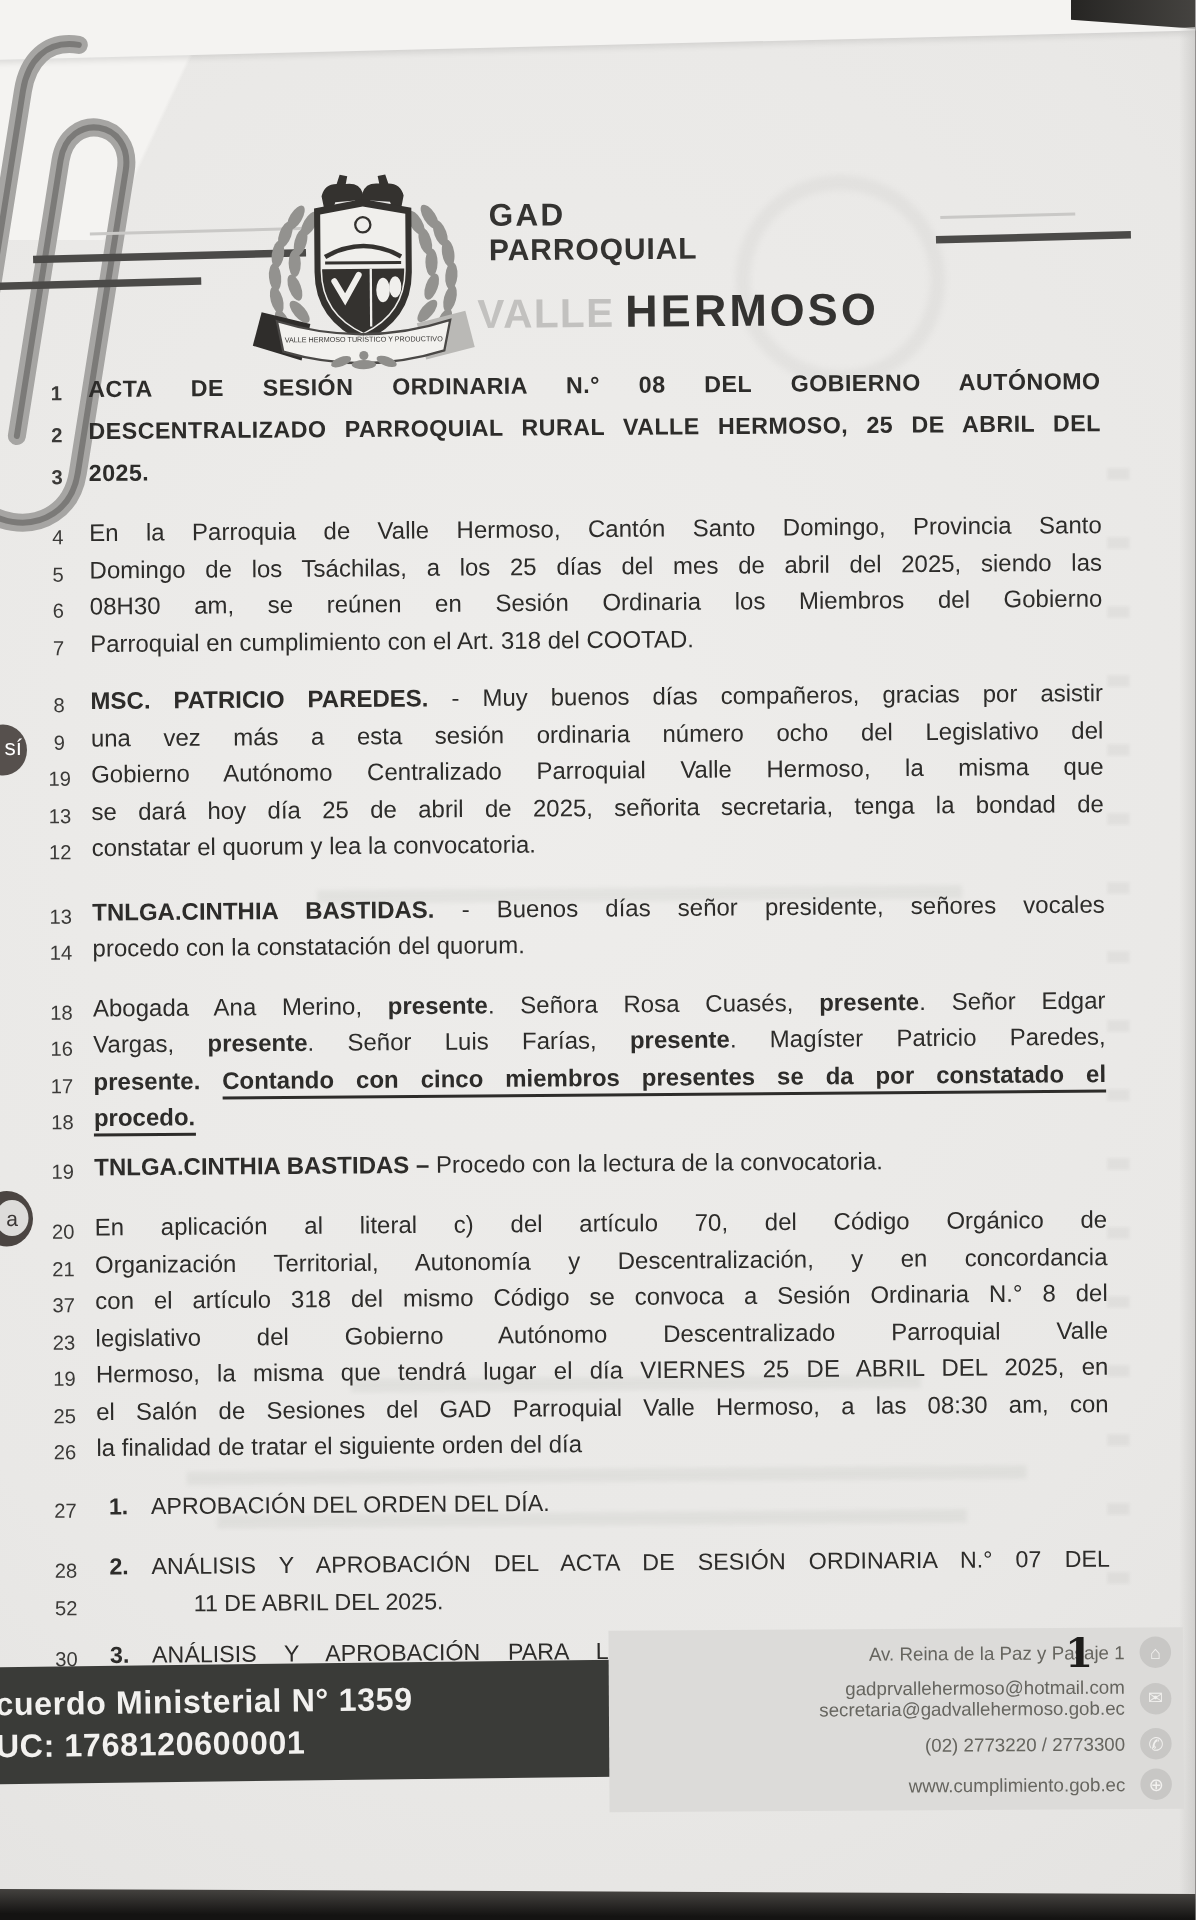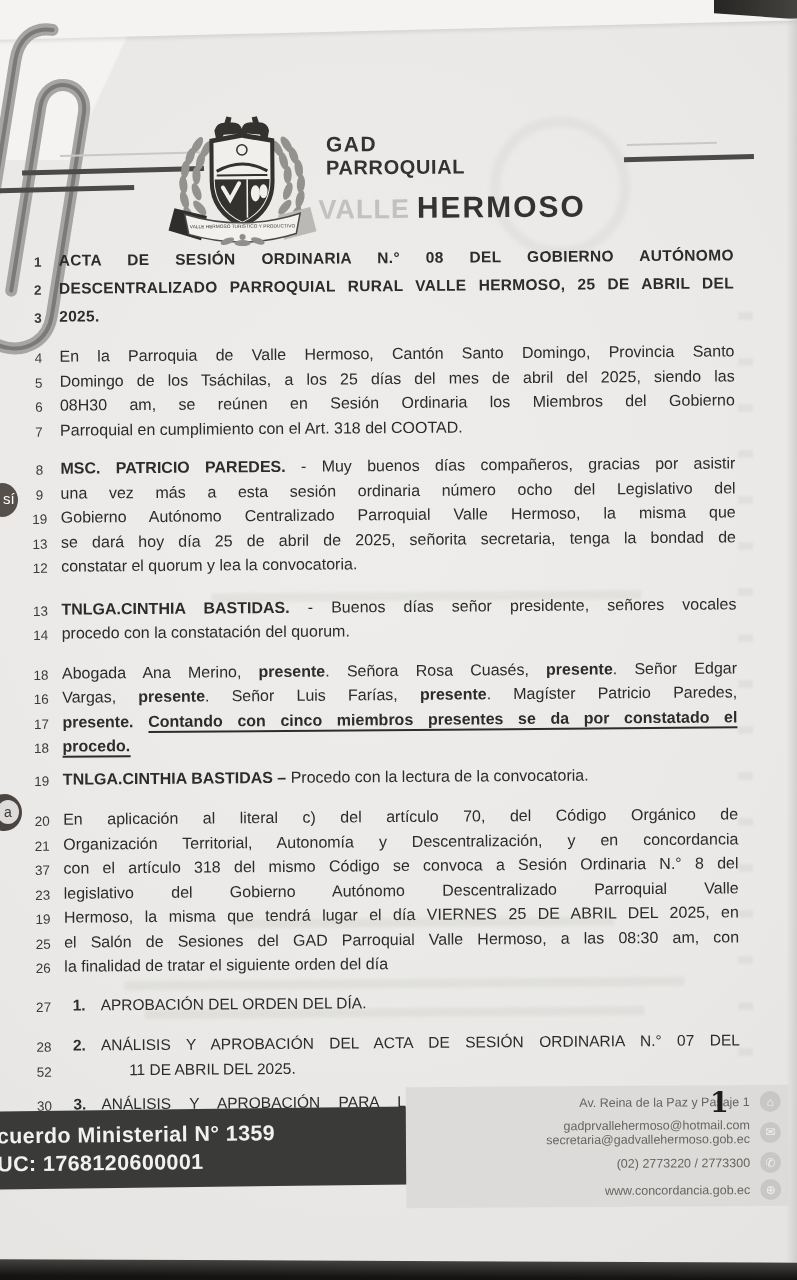--- a/index.html
+++ b/index.html
@@ -322,21 +322,21 @@
         <div>gadprvallehermoso@hotmail.com</div>
         <div>secretaria@gadvallehermoso.gob.ec</div>
       </div>
       <span class="c-icon">✉</span>
     </div>
     <div class="c-row">
       <div class="c-text">(02) 2773220 / 2773300</div>
       <span class="c-icon">✆</span>
     </div>
     <div class="c-row">
-      <div class="c-text">www.concordancia.gob.ec</div>
+      <div class="c-text">www.cumplimiento.gob.ec</div>
       <span class="c-icon">⊕</span>
     </div>
   </div>
 
   <div class="pagenum">1</div>
 
   <div id="gdots">
       <div class="gdots" style="top: 312px;"></div>
       <div class="gdots" style="top: 358px;"></div>
       <div class="gdots" style="top: 404px;"></div>

